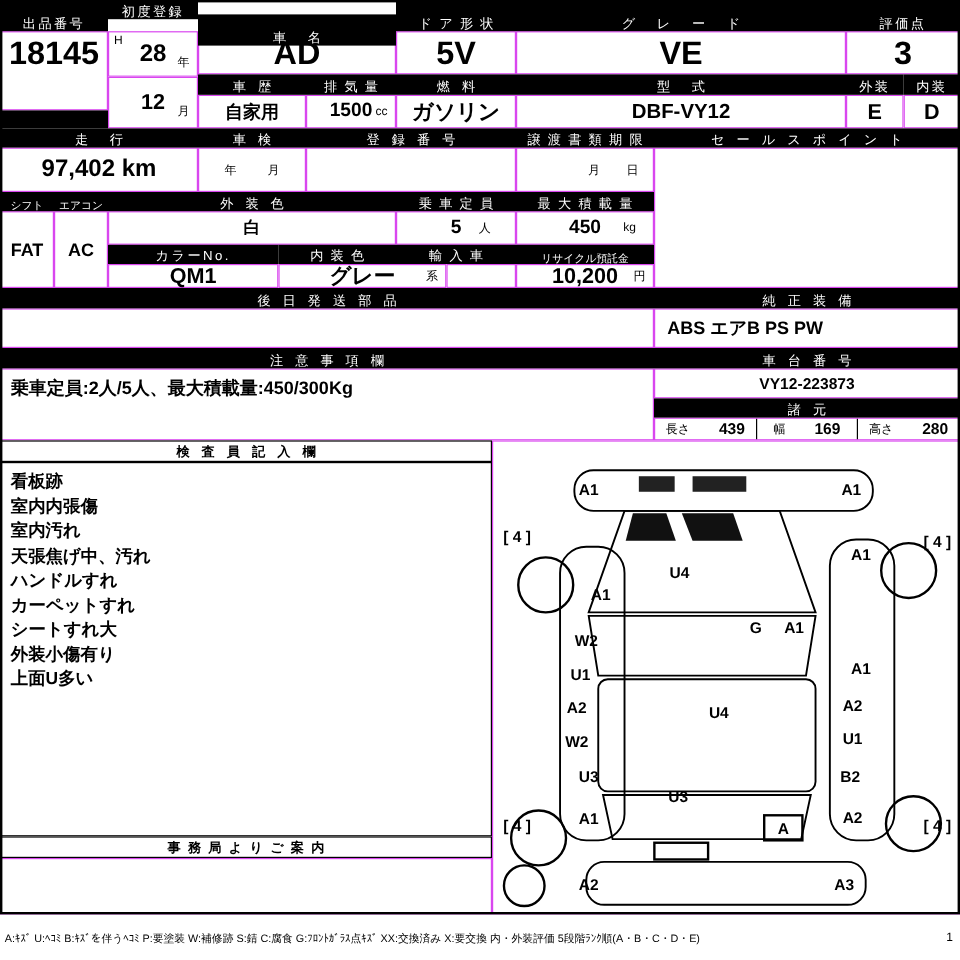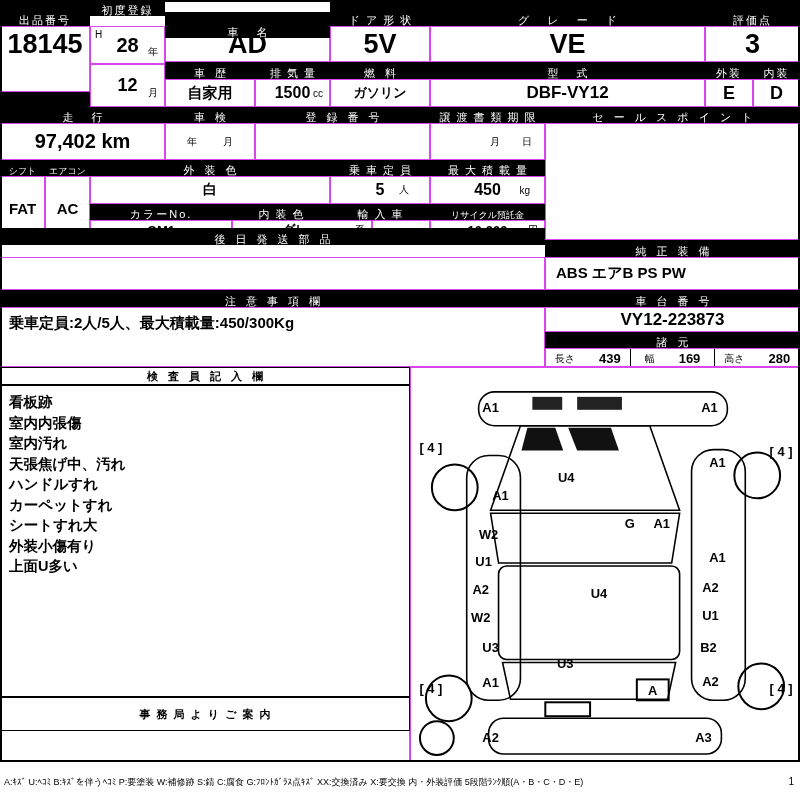--- a/index.html
+++ b/index.html
@@ -11,30 +11,30 @@
        font-size:11px;letter-spacing:2px;line-height:1;z-index:2}
   .box{position:absolute;background:#fff;border:1px solid #d946ef;display:flex;align-items:center;justify-content:center;z-index:1}
   .blackbar{position:absolute;background:#000;z-index:2}
   .sp1{letter-spacing:6px;padding-left:6px}
   .sp2{letter-spacing:10px;padding-left:10px}
   .sp3{letter-spacing:18px;padding-left:18px}
   .ls0{letter-spacing:0;font-size:9px}
   .f9{font-size:9px;letter-spacing:0}
   .v-big{font-weight:bold;font-size:27px}
   .v-med{font-weight:bold;font-size:16px}
-  .v-13{font-weight:bold;font-size:13px}
+  .v-13{font-weight:bold;font-size:18px}
   .mini{font-size:10px}
   .sfx{position:absolute;right:6px;top:50%;transform:translateY(-50%);font-size:10px;font-weight:normal}
   .top-left-note{align-items:flex-start;justify-content:flex-start;padding:6px 8px;font-weight:bold;font-size:15px}
   .white-hdr{position:absolute;background:#fff;border:1px solid #000;color:#000;display:flex;align-items:center;
        justify-content:center;font-size:11px;font-weight:bold;z-index:2}
   .notes-box{position:absolute;background:#fff;border:1px solid #000;display:flex;flex-direction:column;
        align-items:flex-start;justify-content:flex-start;padding:6px 8px;z-index:1}
   .note-line{font-size:14.5px;font-weight:bold;line-height:20.5px;white-space:nowrap}
-  .spec-group{flex:1;display:flex;align-items:flex-end;justify-content:center;gap:24px;height:100%}
+  .spec-group{flex:1;display:flex;align-items:center;justify-content:center;gap:24px;height:100%}
   .bl{border-left:1px solid #000}
   .spec-label{font-size:10px}
   .spec-val{font-weight:bold;font-size:13px}
   .legend{position:absolute;left:4px;top:776px;width:780px;font-size:9px;white-space:nowrap;z-index:1}
   .pageno{position:absolute;right:6px;top:776px;font-size:10px;z-index:1}
   .dmg{font-family:"Liberation Sans","DejaVu Sans",sans-serif;font-weight:bold;font-size:13px;fill:#000;text-anchor:middle}
 </style>
 </head>
 <body>
 
@@ -223,21 +223,21 @@
   <div class="box" style="left:372px;top:220px;width:58px;height:20px"></div>
 
   <div class="hdr f9" style="left:430px;top:204px;width:115px;height:16px">
       <span>リサイクル預託金</span>
     </div>
   <div class="box" style="left:430px;top:220px;width:115px;height:20px">
     <span class="v-13">10,200</span>
     <span class="sfx">円</span>
   </div>
 
-  <div class="hdr sp2" style="left:0;top:228px;width:545px;height:17px">
+  <div class="hdr sp2" style="left:0;top:240px;width:545px;height:17px">
       <span>後日発送部品</span>
     </div>
   <div class="box" style="left:0;top:257px;width:545px;height:33px"></div>
 
   <div class="hdr sp2" style="left:545px;top:240px;width:255px;height:17px">
       <span>純正装備</span>
     </div>
   <div class="box" style="left:545px;top:257px;width:255px;height:33px;justify-content:flex-start;padding-left:10px">
       <span class="v-med" style="font-size:15px">ABS エアB PS PW</span>
     </div>
@@ -246,21 +246,21 @@
       <span>注意事項欄</span>
     </div>
   <div class="box top-left-note" style="left:0;top:307px;width:545px;height:60px">
       <span>乗車定員:2人/5人、最大積載量:450/300Kg</span>
     </div>
 
   <div class="hdr sp2" style="left:545px;top:290px;width:255px;height:17px">
       <span>車台番号</span>
     </div>
   <div class="box" style="left:545px;top:307px;width:255px;height:25px">
-      <span class="v-med" style="font-size:17px">VY12-223873</span>
+      <span class="v-med" style="font-size:13px">VY12-223873</span>
     </div>
 
   <div class="hdr sp2" style="left:545px;top:332px;width:255px;height:16px">
       <span>諸元</span>
     </div>
   <div class="box" style="left:545px;top:348px;width:255px;height:19px;padding:0">
     <div class="spec-group">
       <span class="spec-label">長さ</span>
       <span class="spec-val">439</span>
     </div>
@@ -282,21 +282,21 @@
       <div class="note-line">室内内張傷</div>
       <div class="note-line">室内汚れ</div>
       <div class="note-line">天張焦げ中、汚れ</div>
       <div class="note-line">ハンドルすれ</div>
       <div class="note-line">カーペットすれ</div>
       <div class="note-line">シートすれ大</div>
       <div class="note-line">外装小傷有り</div>
       <div class="note-line">上面U多い</div>
     </div>
 
-  <div class="white-hdr sp1" style="left:0;top:697px;width:410px;height:34px">
+  <div class="white-hdr sp1" style="left:0;top:697px;width:410px;height:18px">
       <span>事務局よりご案内</span>
     </div>
   <div class="box" style="left:0;top:715px;width:410px;height:47px"></div>
 
   <div class="box" style="left:410px;top:367px;width:390px;height:395px;padding:0">
     <svg id="damage-svg" viewBox="0 0 390 395" width="388" height="393">
       <g fill="none" stroke="#000" stroke-width="1.6">
         <rect x="68" y="24" width="250" height="34" rx="16"></rect>
         <rect x="122" y="29" width="30" height="13" fill="#222" stroke="none"></rect>
         <rect x="167" y="29" width="45" height="13" fill="#222" stroke="none"></rect>

